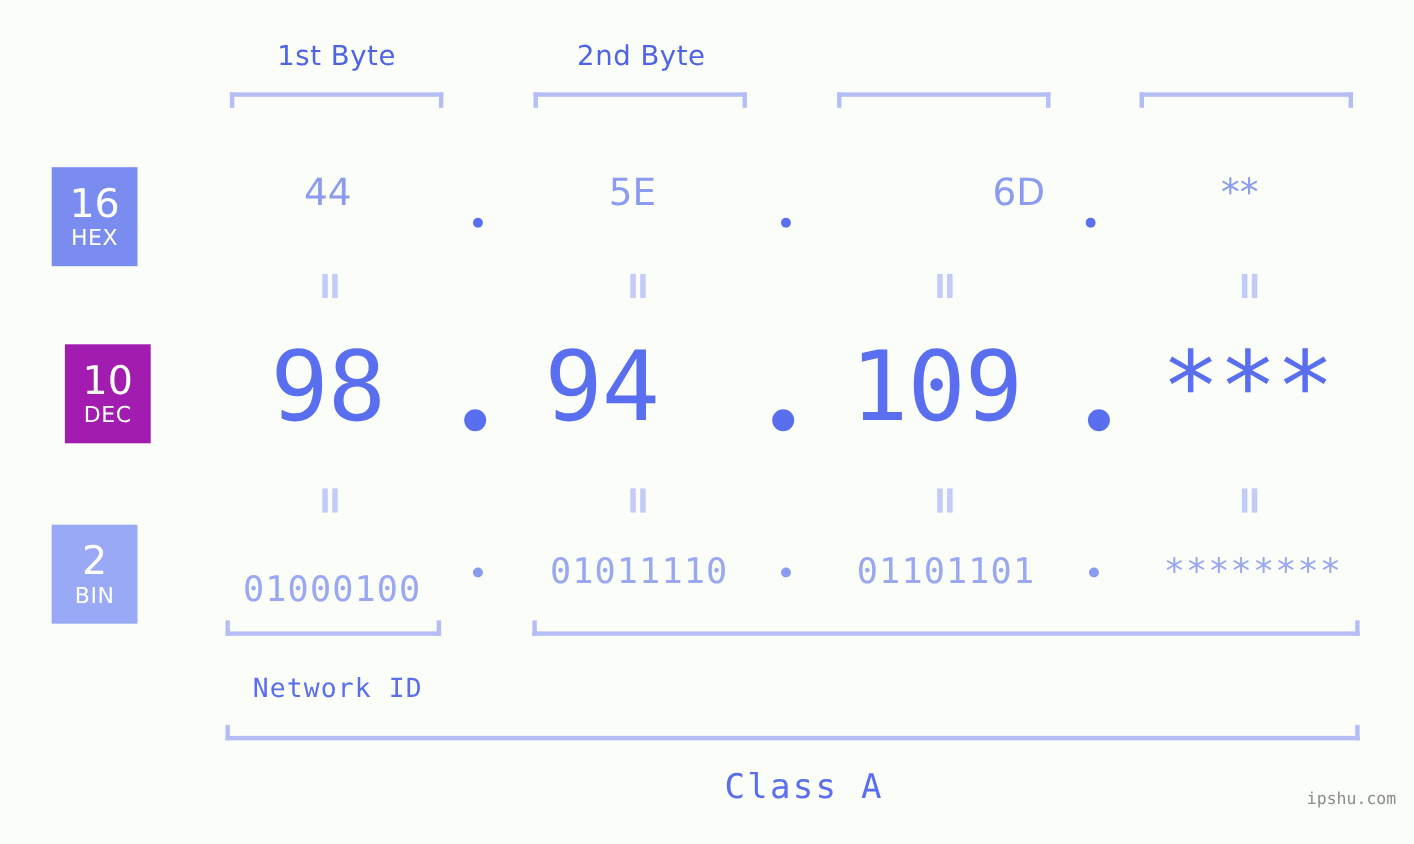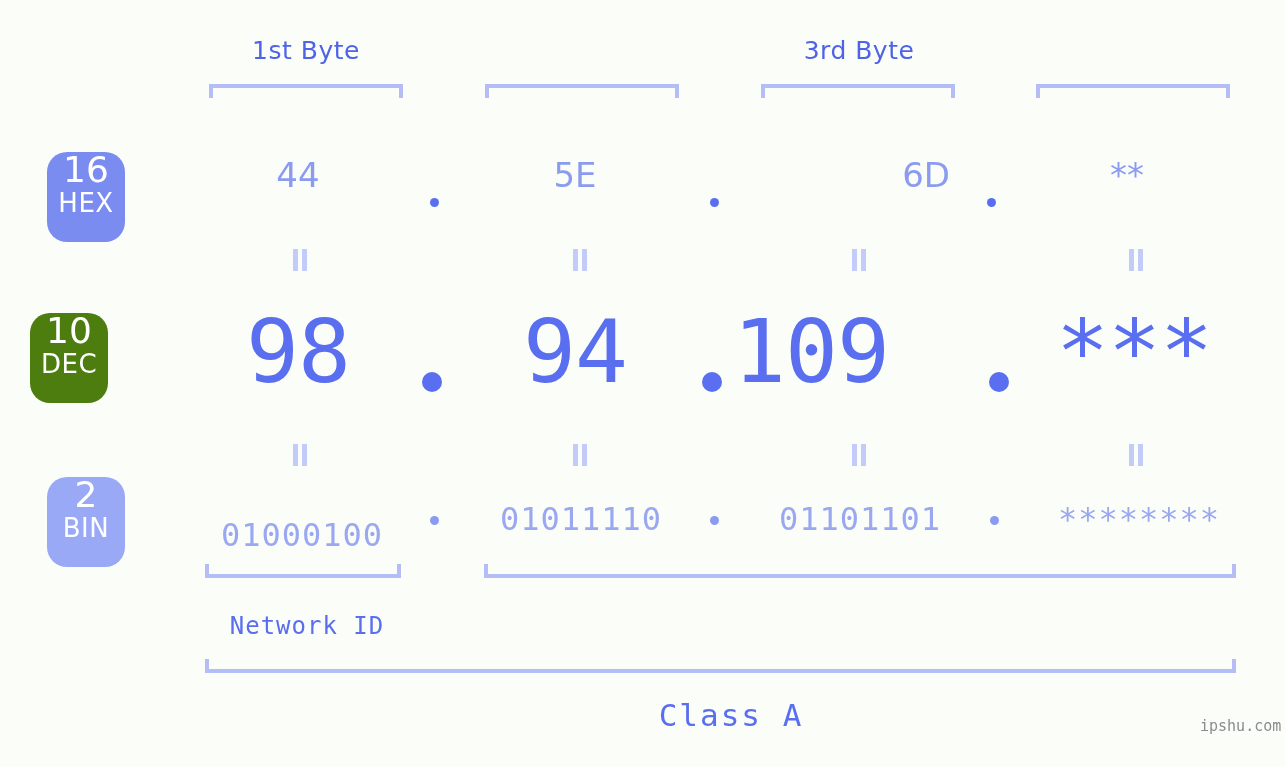--- a/index.html
+++ b/index.html
@@ -39,35 +39,36 @@
     border-right: 4px solid #b5bdf7;
     height: 14px;
     box-sizing: border-box;
   }
 
   
   .badge {
     position: absolute;
     width: 78px;
     height: 90px;
-    border-radius: 20px;
+    border-radius: 0;
     color: #ffffff;
     display: flex;
     flex-direction: column;
     align-items: center;
+    justify-content: center;
     line-height: 1;
   }
   .badge .num {
     font-size: 36px;
     font-family: "DejaVu Sans", sans-serif;
     font-weight: 400;
     margin-bottom: 2px;
   }
   .badge .nm {
-    font-size: 26px;
+    font-size: 20px;
     font-family: "DejaVu Sans", sans-serif;
     letter-spacing: 0.5px;
   }
 
   
   .cell {
     position: absolute;
     text-align: center;
     white-space: nowrap;
     font-family: "DejaVu Sans Mono", monospace;
@@ -152,33 +153,33 @@
   }
 </style>
 </head>
 <body>
 
 <div class="stage">
 
   <div class="byte-head" style="left:207px; top:36px; width:198px;">1st Byte</div>
   <div class="top-bracket" style="left:209px; top:84px; width:194px;"></div>
 
+  <div class="byte-head" style="left:484px; top:36px; width:198px;">2nd Byte</div>
   <div class="top-bracket" style="left:485px; top:84px; width:194px;"></div>
 
-  <div class="byte-head" style="left:760px; top:36px; width:198px;">3rd Byte</div>
   <div class="top-bracket" style="left:761px; top:84px; width:194px;"></div>
 
   <div class="top-bracket" style="left:1036px; top:84px; width:194px;"></div>
 
   <div class="badge" style="left:47px; top:152px; background:#7b8cf0;">
     <span class="num">16</span>
     <span class="nm">HEX</span>
   </div>
 
-  <div class="badge" style="left:30px; top:313px; background:#4d7c0f;">
+  <div class="badge" style="left:59px; top:313px; background:#a21caf;">
     <span class="num">10</span>
     <span class="nm">DEC</span>
   </div>
 
   <div class="badge" style="left:47px; top:477px; background:#9aa9f5;">
     <span class="num">2</span>
     <span class="nm">BIN</span>
   </div>
 
   <div class="hexrow">
@@ -208,24 +209,24 @@
     </div>
   <div class="eqmark" style="left:1128px; top:249px;">
       <i class="a"></i>
       <i class="b"></i>
     </div>
 
   <div class="decrow">
     <div class="cell" style="left:199px; top:300px; width:198px;">98</div>
     <div class="dot big" style="left:422px; top:372px;"></div>
 
-    <div class="cell" style="left:476px; top:300px; width:198px;">94</div>
+    <div class="cell" style="left:448px; top:300px; width:198px;">94</div>
     <div class="dot big" style="left:702px; top:372px;"></div>
 
-    <div class="cell" style="left:712px; top:300px; width:198px;">109</div>
+    <div class="cell" style="left:752px; top:300px; width:198px;">109</div>
     <div class="dot big" style="left:989px; top:372px;"></div>
 
     <div class="cell" style="left:1035px; top:300px; width:198px;">***</div>
   </div>
 
   <div class="eqmark" style="left:292px; top:444px;">
       <i class="a"></i>
       <i class="b"></i>
     </div>
   <div class="eqmark" style="left:572px; top:444px;">
@@ -255,15 +256,15 @@
   </div>
 
   <div class="bot-bracket" style="left:205px; top:564px; width:196px;"></div>
   <div class="bot-label" style="left:208px; top:612px; width:198px;">Network ID</div>
 
   <div class="bot-bracket" style="left:484px; top:564px; width:752px;"></div>
 
   <div class="bot-bracket" style="left:205px; top:659px; width:1031px;"></div>
   <div class="class-label" style="left:632px; top:697px; width:198px;">Class A</div>
 
-  <div class="watermark" style="left:1188px; top:717px;margin-left:12px;">ipshu.com</div>
+  <div class="watermark" style="left:1188px; top:717px;">ipshu.com</div>
 
 </div>
 
 </body></html>

